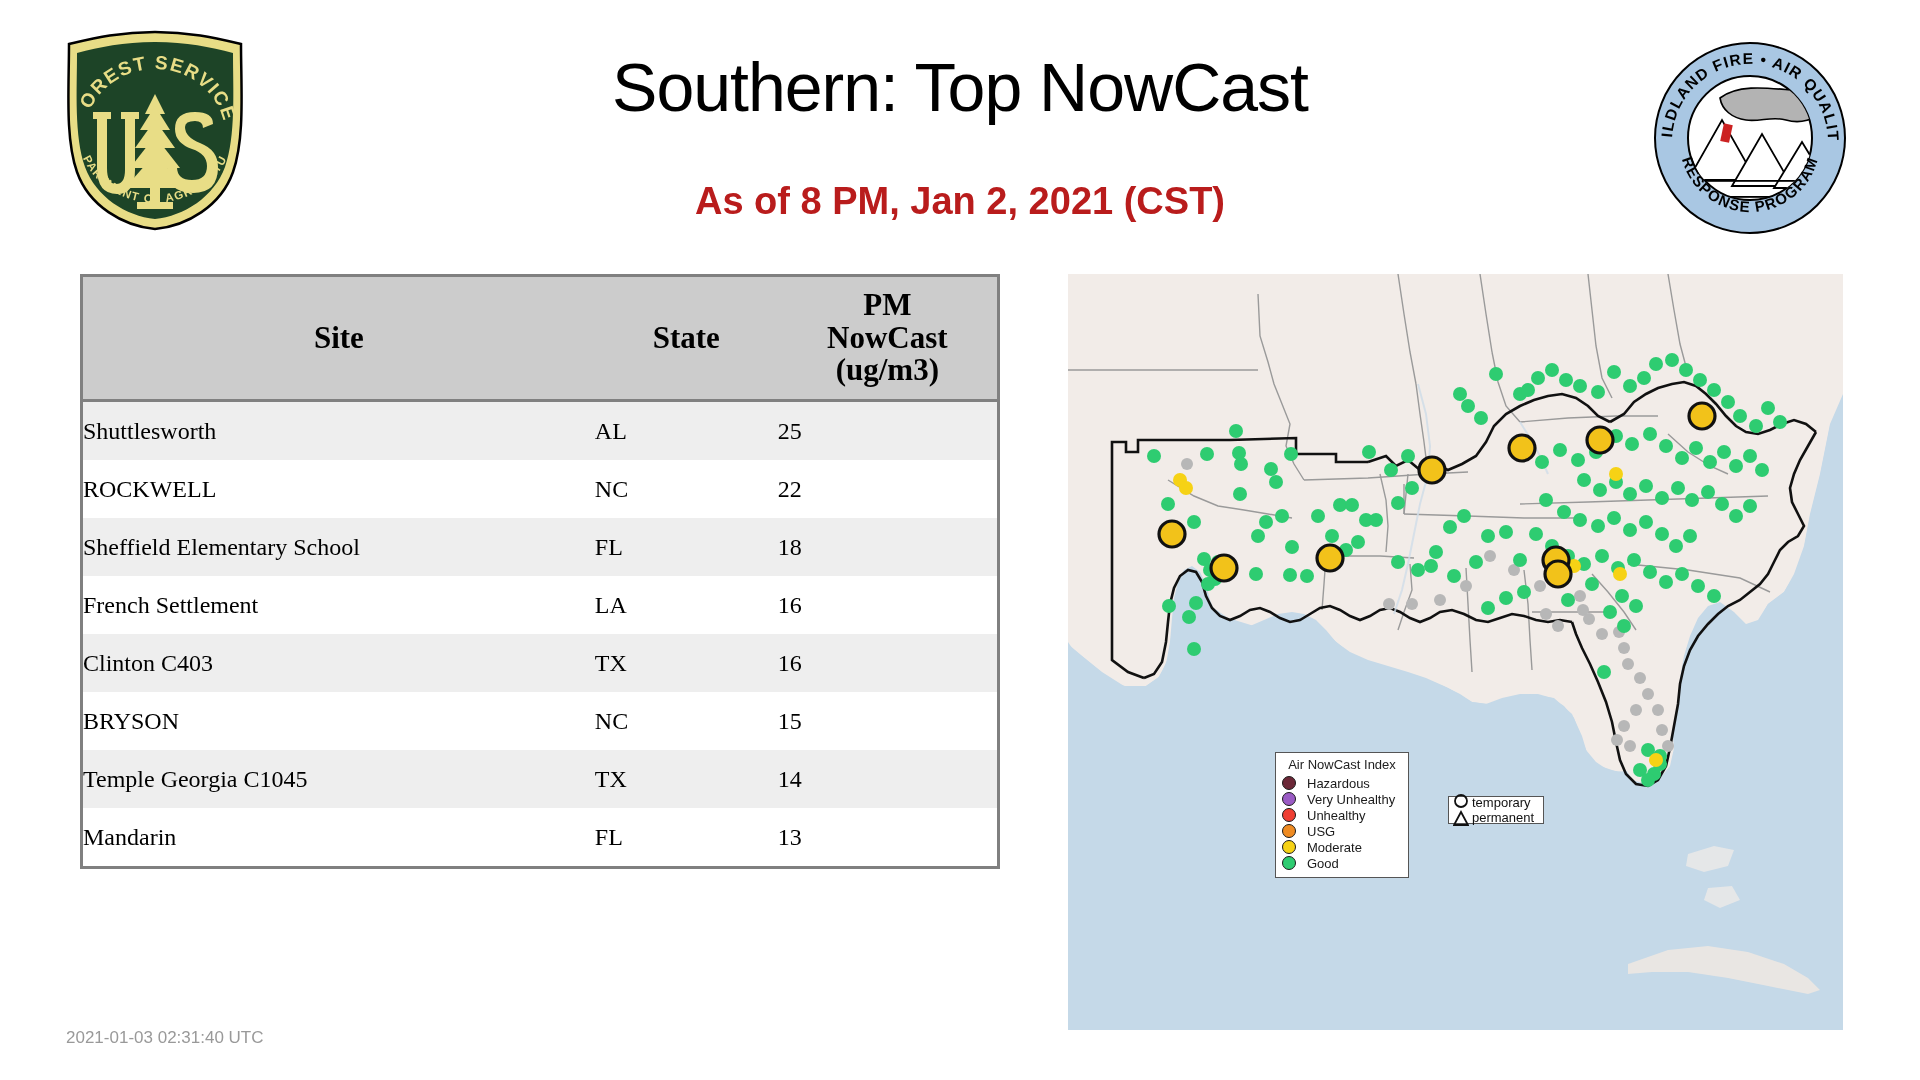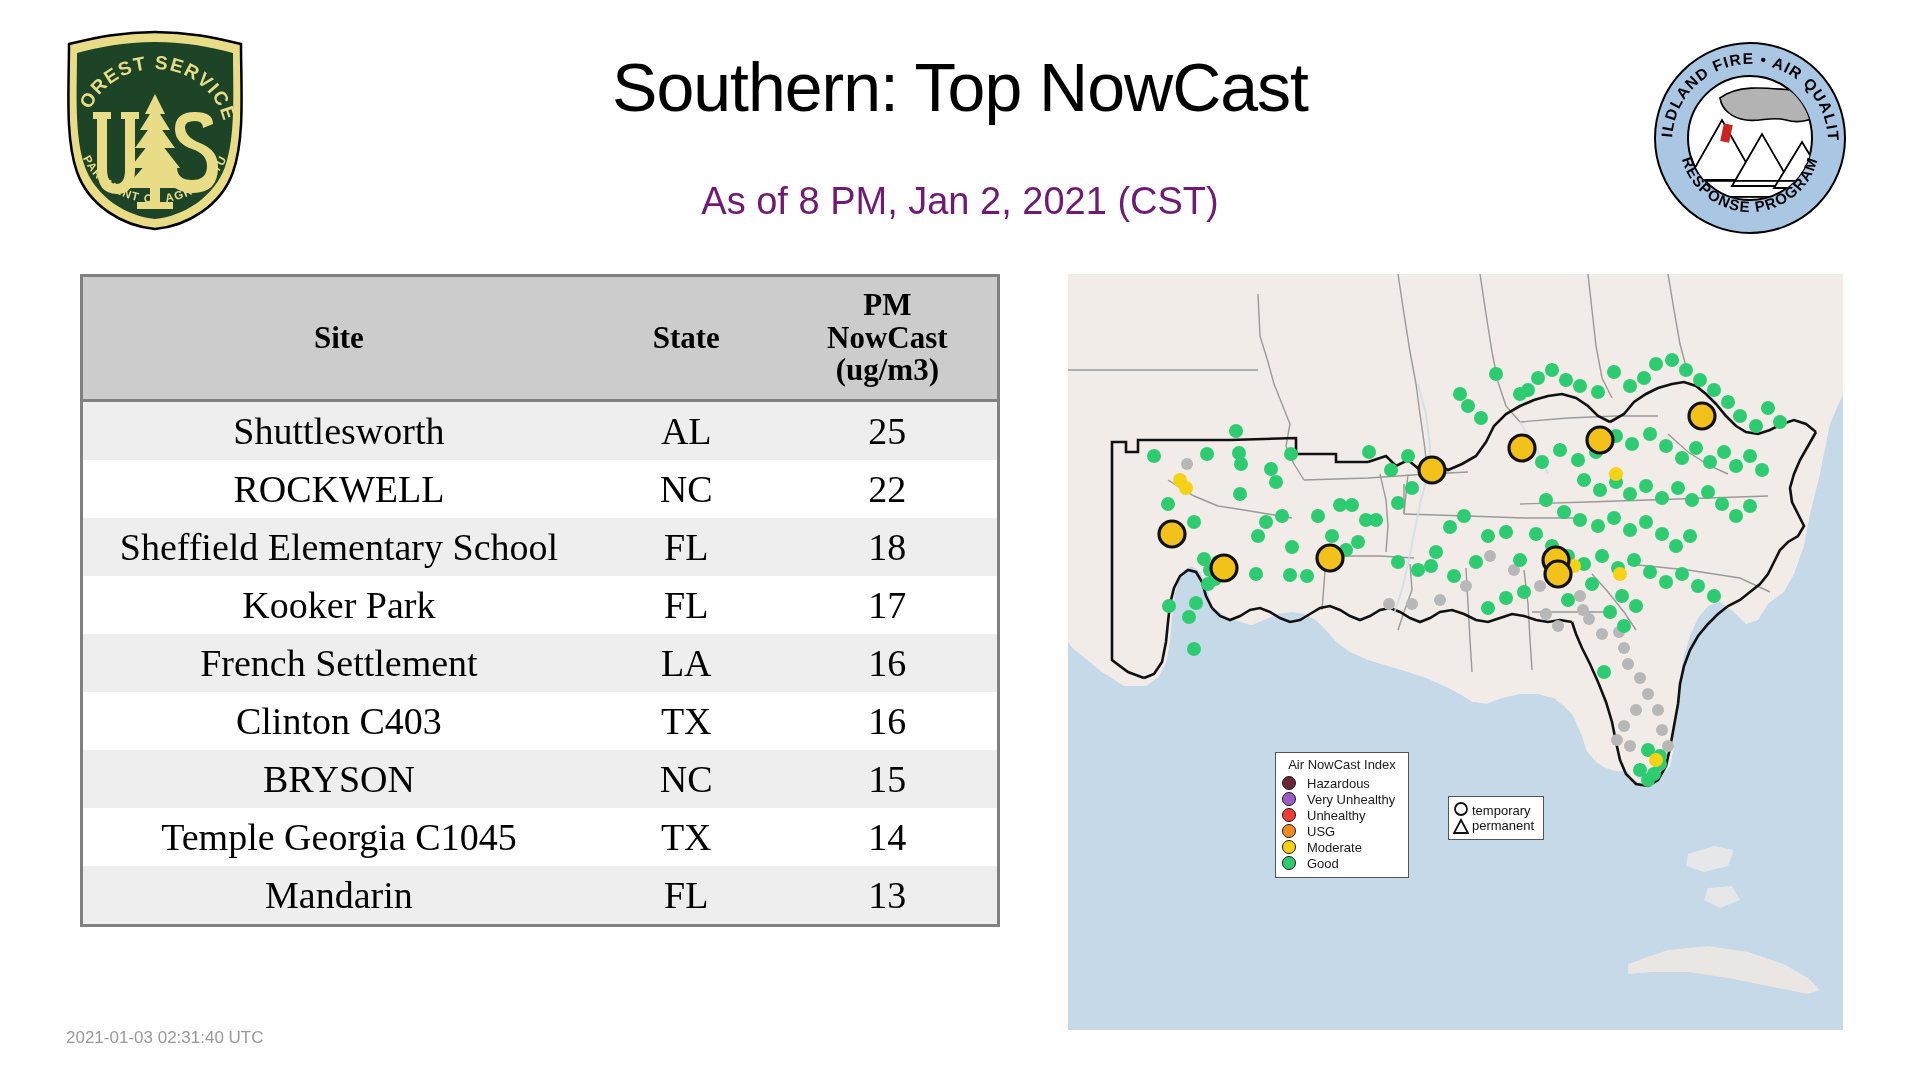--- a/index.html
+++ b/index.html
@@ -15,21 +15,21 @@
   #wfaqrp-logo{position:absolute;left:1650px;top:38px;width:200px;height:200px;}
 
   #page-title{
     position:absolute;left:360px;top:48px;width:1200px;
     text-align:center;font-size:68px;font-weight:400;color:#000;
     font-family:"Liberation Sans", sans-serif;
     letter-spacing:-1px;
   }
   #page-subtitle{
     position:absolute;left:360px;top:180px;width:1200px;
-    text-align:center;font-size:38px;font-weight:400;color:#701a75;
+    text-align:center;font-size:38px;font-weight:700;color:#b91c1c;
     font-family:"Liberation Sans", sans-serif;
   }
 
   
   #table-wrap{
     position:absolute;left:80px;top:274px;width:920px;
     border:3px solid #808080;box-sizing:border-box;background:#737373;
   }
   table.data{
     width:100%;border-collapse:collapse;
@@ -39,21 +39,21 @@
     background:#cccccc;
     font-size:31px;font-weight:bold;color:#000;
     padding:0;height:122px;vertical-align:middle;text-align:center;
     border-bottom:3px solid #808080;
     line-height:1.06;
   }
   table.data thead th.c-site{width:56%;}
   table.data thead th.c-state{width:20%;}
   table.data thead th.c-pm{width:24%;}
   table.data tbody td{
-    font-size:38px;color:#000;text-align:center;
+    font-size:24px;color:#000;
     height:58px;padding:0;vertical-align:middle;
     border:none;
     margin-top:36px;
   }
   table.data tbody tr:nth-child(odd){background:#eeeeee;}
   table.data tbody tr:nth-child(even){background:#ffffff;}
 
   
   #timestamp{
     position:absolute;left:55px;top:1028px;
@@ -82,21 +82,21 @@
   #aqi-legend .lg-row{
     display:flex;align-items:center;gap:11px;height:16px;
   }
   #aqi-legend .swatch{
     width:12px;height:12px;border-radius:50%;border:1.3px solid #1a1a1a;
     flex:0 0 auto;
   }
   #aqi-legend .lg-label{font-size:13px;color:#1a1a1a;white-space:nowrap;}
 
   #marker-legend{
-    position:absolute;left:1448px;top:796px;width:96px;height:44px;
+    position:absolute;left:1448px;top:796px;width:96px;height:28px;
     background:#fff;border:1px solid #555;box-sizing:border-box;
     display:flex;align-items:center;padding-left:4px;gap:3px;
     font-family:"Liberation Sans", sans-serif;
   }
   #marker-legend .ml-text{font-size:13px;line-height:15px;color:#111;}
 </style>
 </head>
 <body>
 
 <div id="usfs-logo">
@@ -191,25 +191,20 @@
         </tr>
         <tr>
           <td>ROCKWELL</td>
           <td>NC</td>
           <td>22</td>
         </tr>
         <tr>
           <td>Sheffield Elementary School</td>
           <td>FL</td>
           <td>18</td>
-        </tr>
-        <tr>
-          <td>Kooker Park</td>
-          <td>FL</td>
-          <td>17</td>
         </tr>
         <tr>
           <td>French Settlement</td>
           <td>LA</td>
           <td>16</td>
         </tr>
         <tr>
           <td>Clinton C403</td>
           <td>TX</td>
           <td>16</td>

